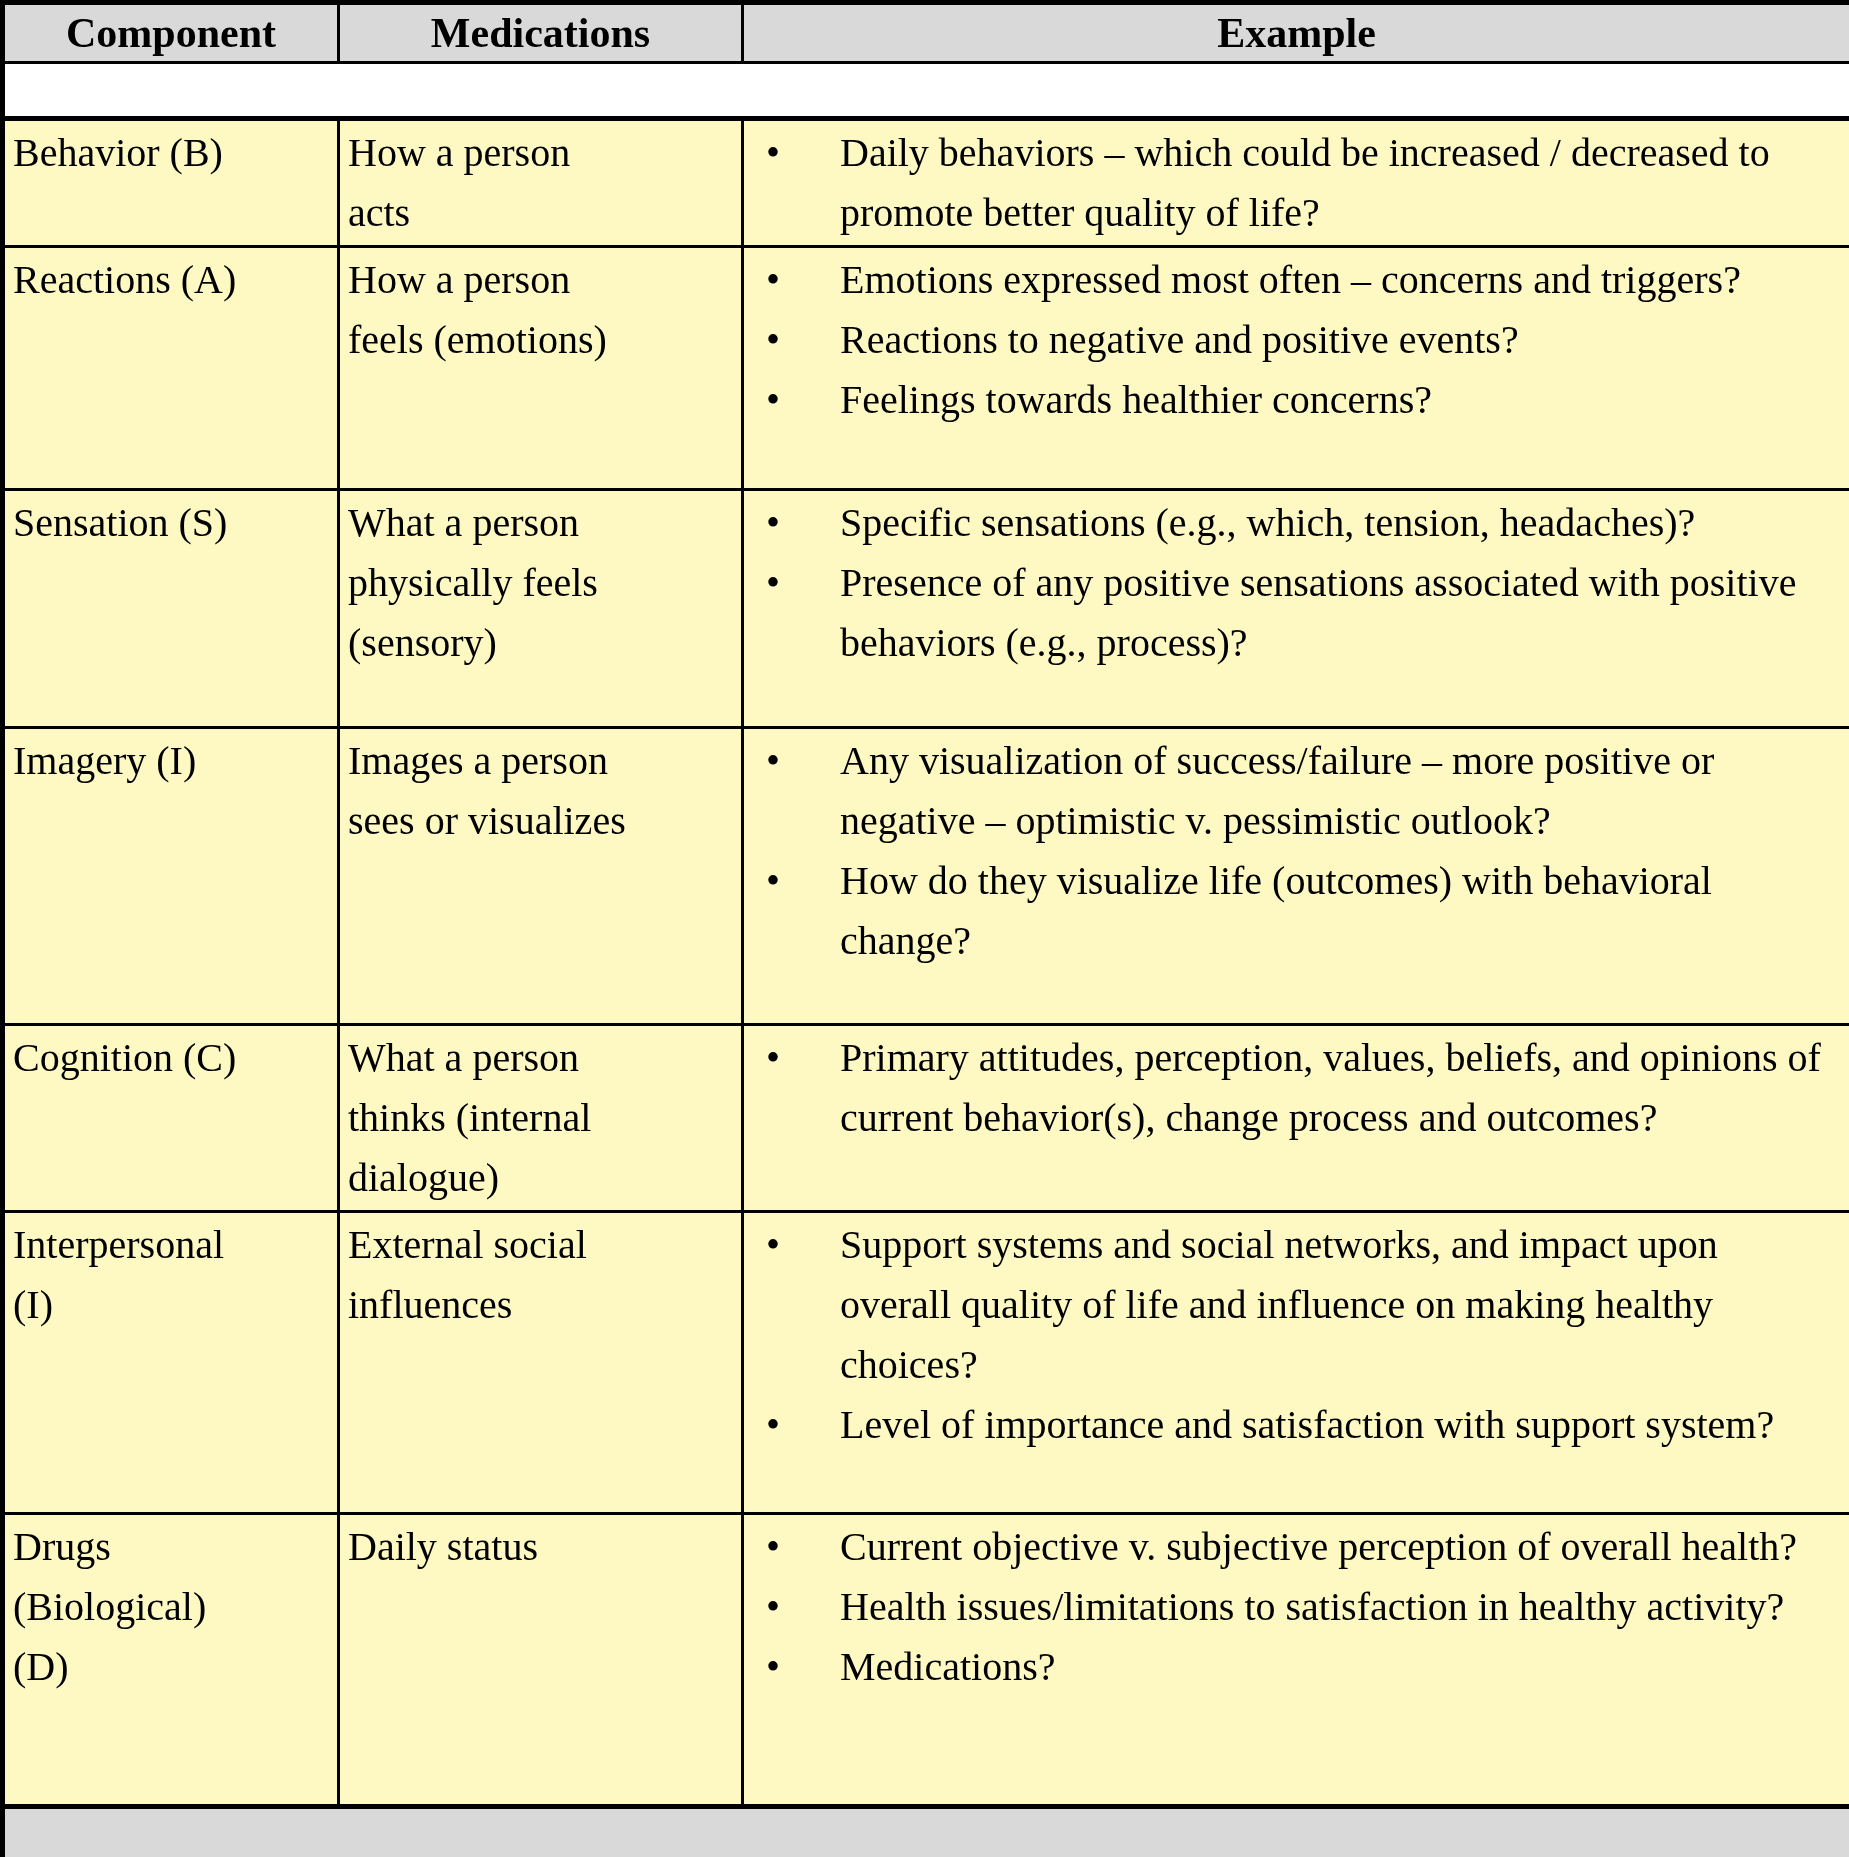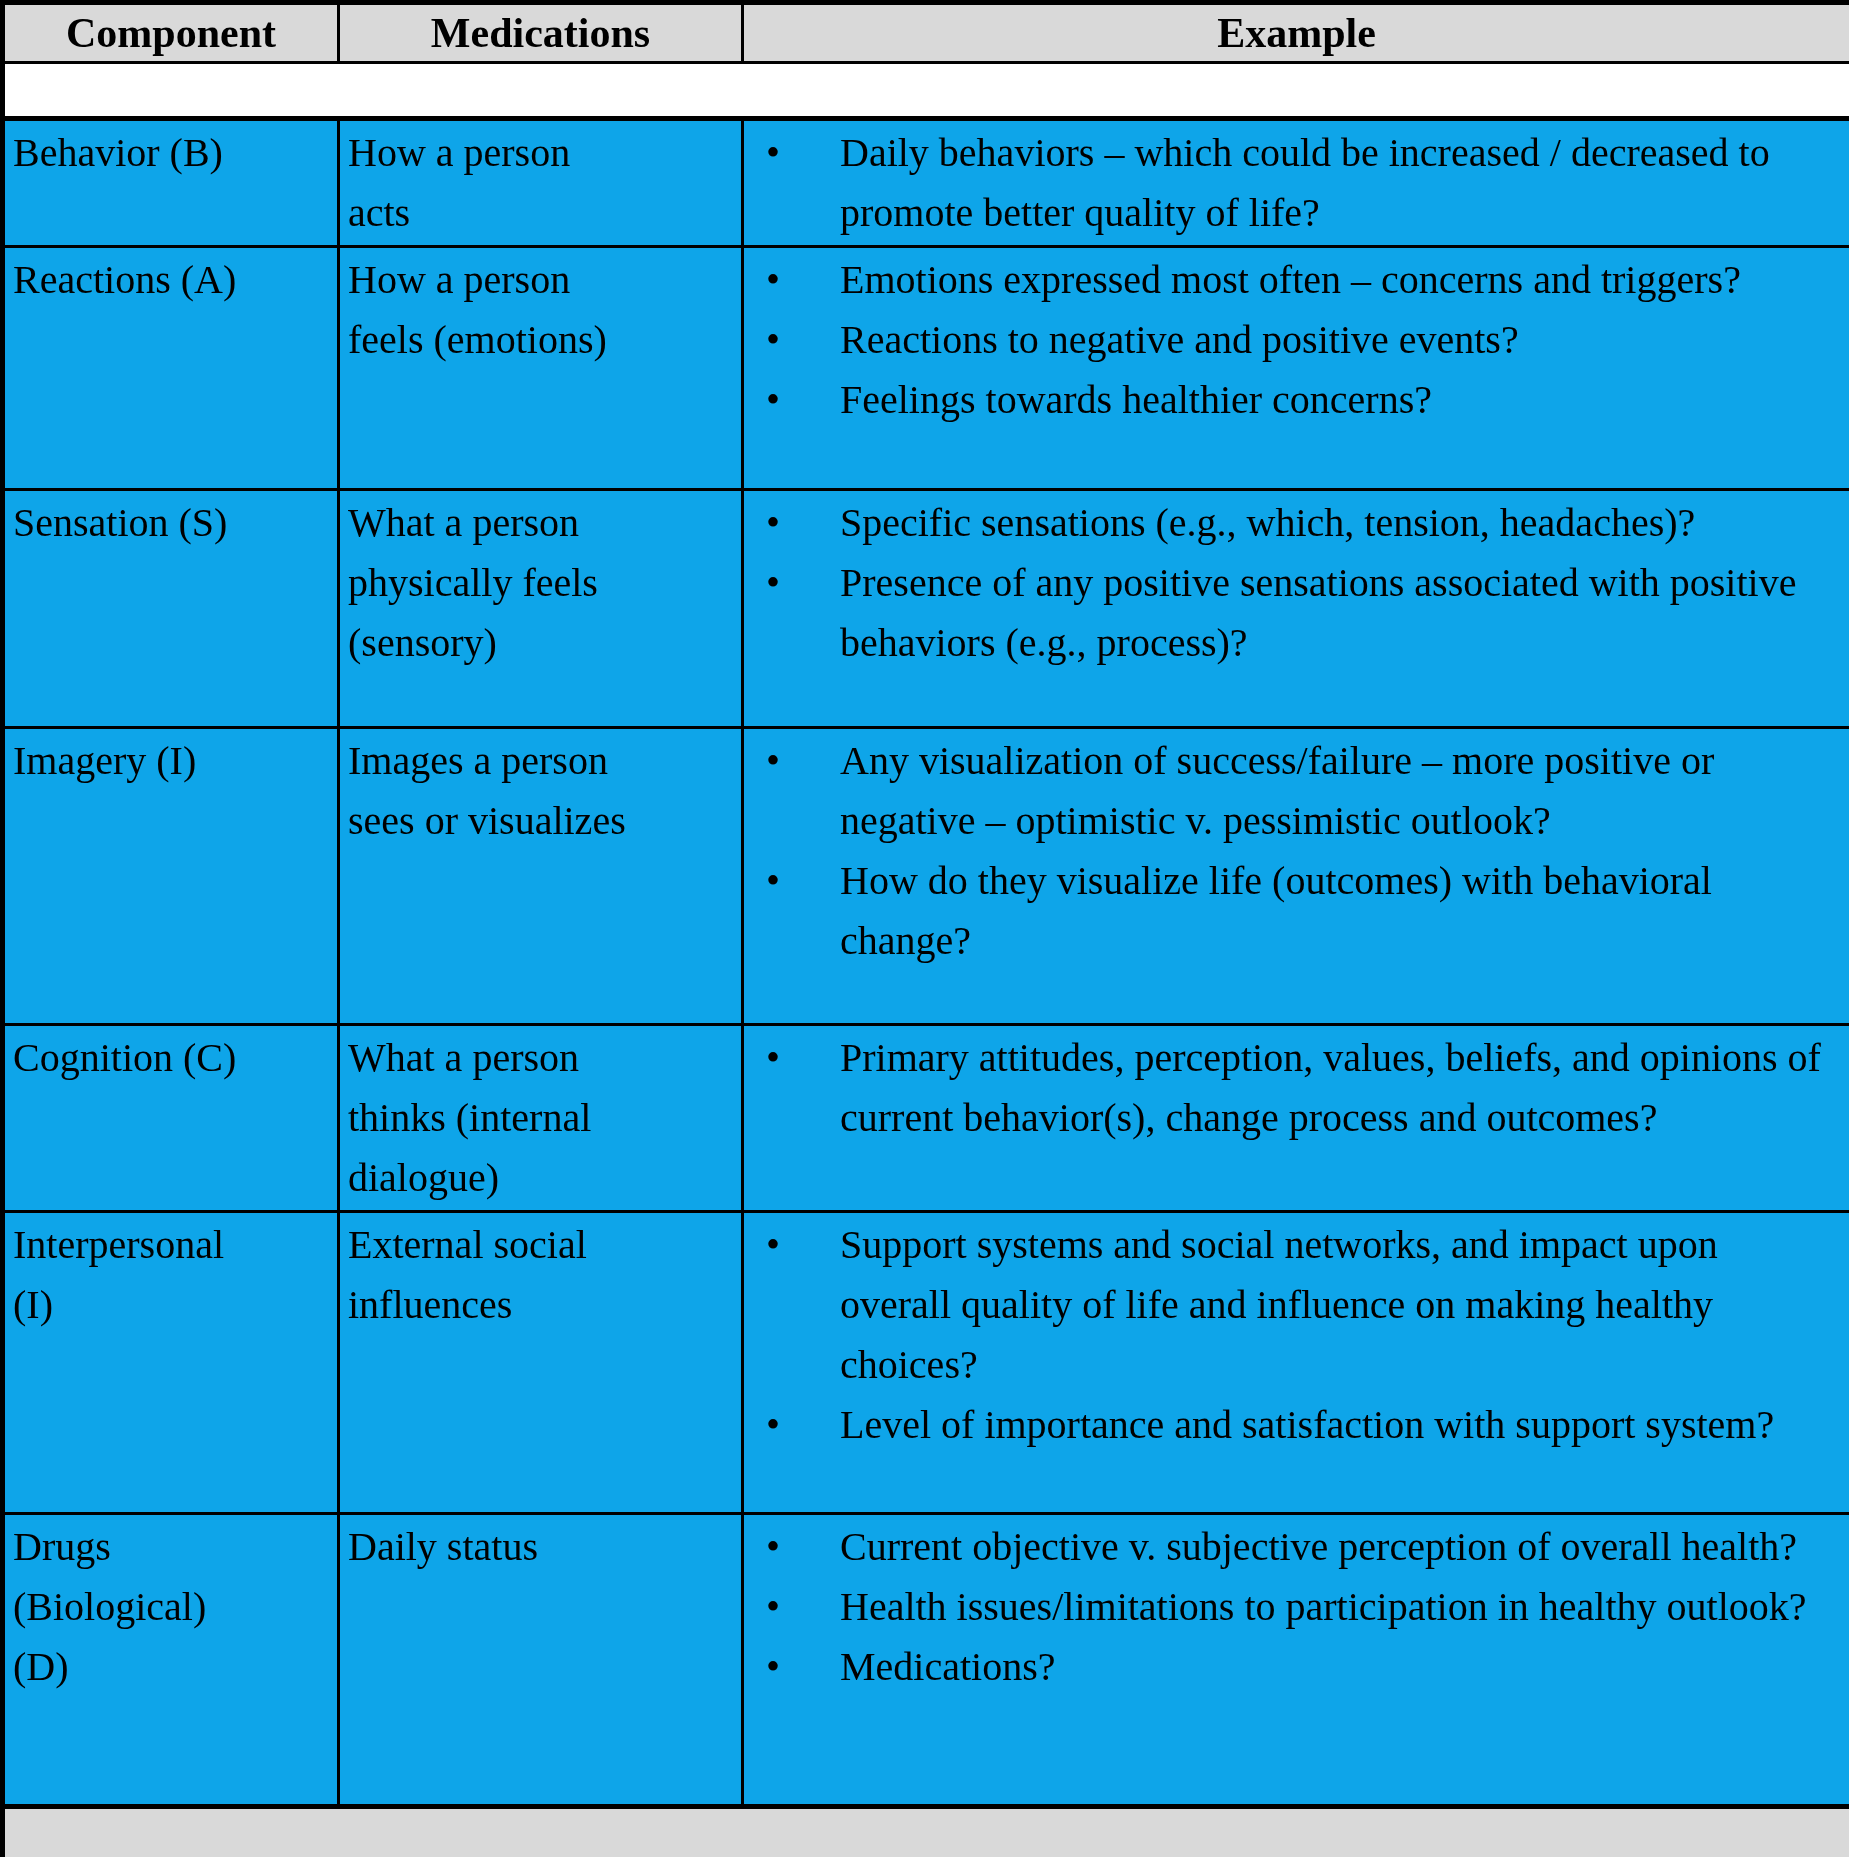--- a/index.html
+++ b/index.html
@@ -3,21 +3,21 @@
 <meta charset="utf-8">
 <style>
   html, body {
     margin: 0;
     padding: 0;
     background: #ffffff;
   }
   .page {
     width: 1849px;
     height: 1857px;
-    background: #0ea5e9;
+    background: #fef9c3;
     overflow: hidden;
   }
   table.basic-id {
     width: 1849px;
     border-collapse: collapse;
     table-layout: fixed;
     font-family: "Liberation Serif", "DejaVu Serif", serif;
     color: var(--text-color, #000);
     border: 5px solid var(--border-color, #000);
   }
@@ -191,21 +191,21 @@
       </tr>
 
       <tr class="row-drugs">
         <td class="cell-component">Drugs
 (Biological)
 (D)</td>
         <td class="cell-description">Daily status</td>
         <td class="cell-example">
           <ul>
             <li><span class="bullet-glyph">•</span><span>Current objective v. subjective perception of overall health?</span></li>
-            <li><span class="bullet-glyph">•</span><span>Health issues/limitations to participation in healthy outlook?</span></li>
+            <li><span class="bullet-glyph">•</span><span>Health issues/limitations to satisfaction in healthy activity?</span></li>
             <li><span class="bullet-glyph">•</span><span>Medications?</span></li>
           </ul>
         </td>
       </tr>
 
       <tr class="footer-row">
         <td colspan="3"></td>
       </tr>
     </tbody>
   </table>

